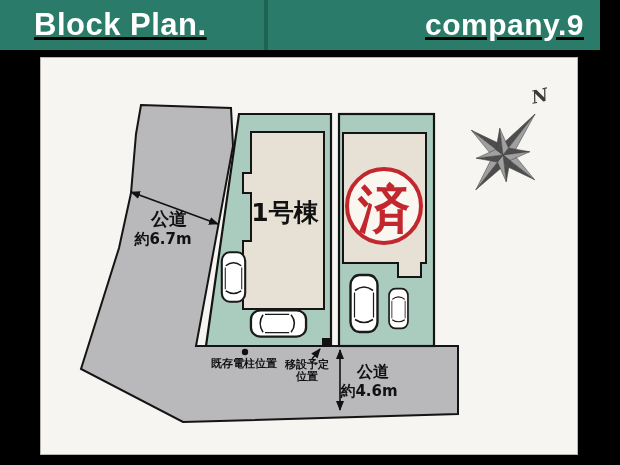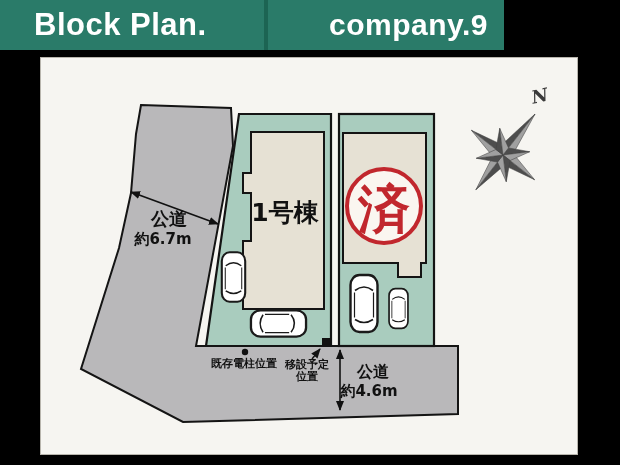--- a/index.html
+++ b/index.html
@@ -1,19 +1,19 @@
 <!DOCTYPE html>
 <html><head>
 <meta charset="utf-8">
 <style>
   html,body{margin:0;padding:0;background:#000;}
   #root{position:relative;width:620px;height:465px;background:#000;overflow:hidden;
         font-family:"Liberation Sans","DejaVu Sans",sans-serif;}
   
-  #header{position:absolute;left:0;top:0;width:504px;height:50px;display:flex;}
+  #header{position:absolute;left:0;top:0;width:600px;height:50px;display:flex;text-decoration:underline;}
   .hdr-left{width:268px;height:50px;background:#2a7b69;border-right:4px solid #1c6453;
             box-sizing:border-box;display:flex;align-items:center;}
   .hdr-right{flex:1;height:50px;background:#2a7b69;display:flex;align-items:center;justify-content:flex-end;}
   .hdr-text{color:#fff;font-weight:700;font-size:31px;letter-spacing:0.5px;}
   .hdr-left .hdr-text{padding-left:34px;}
   .hdr-right .hdr-text{padding-right:16px;font-size:30px;margin-left:20px;}
   
   #page{position:absolute;left:40px;top:57px;width:538px;height:398px;
         background:#f6f5f1;border:1px solid #b8b5ad;box-sizing:border-box;}
   #page svg{position:absolute;left:0;top:0;}

